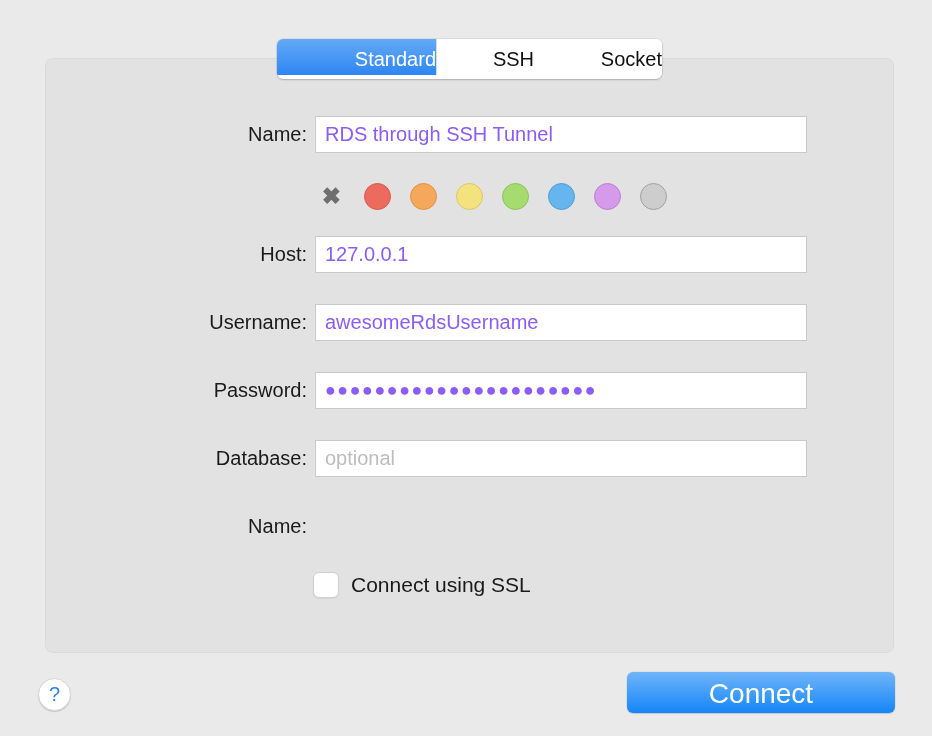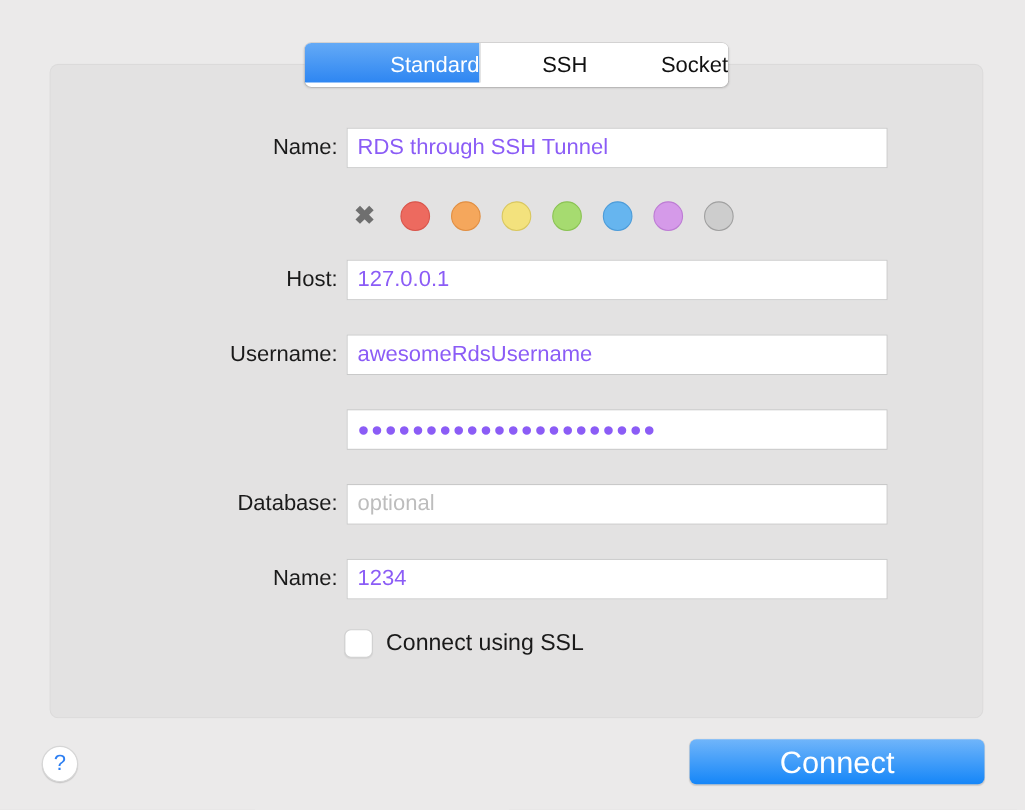--- a/index.html
+++ b/index.html
@@ -122,30 +122,30 @@
   <div class="lbl">Host:</div>
   <input type="text" value="127.0.0.1" style="">
 </div>
 
 <div class="row r-user">
   <div class="lbl">Username:</div>
   <input type="text" value="awesomeRdsUsername" style="">
 </div>
 
 <div class="row r-pass">
+  <div class="lbl">Password:</div>
   <input type="text" class="pw" value="●●●●●●●●●●●●●●●●●●●●●●" style="">
 </div>
 
 <div class="row r-db">
   <div class="lbl">Database:</div>
   <input type="text" placeholder="optional" style="">
 </div>
 
 <div class="row r-port">
   <div class="lbl">Name:</div>
-  <input type="text" value="1234" style="">
 </div>
 
 <div class="ssl-box"></div>
 <div class="ssl-lbl">Connect using SSL</div>
 
 <div class="help-btn">?</div>
 <button class="connect-btn">Connect</button>
 
 </body></html>

